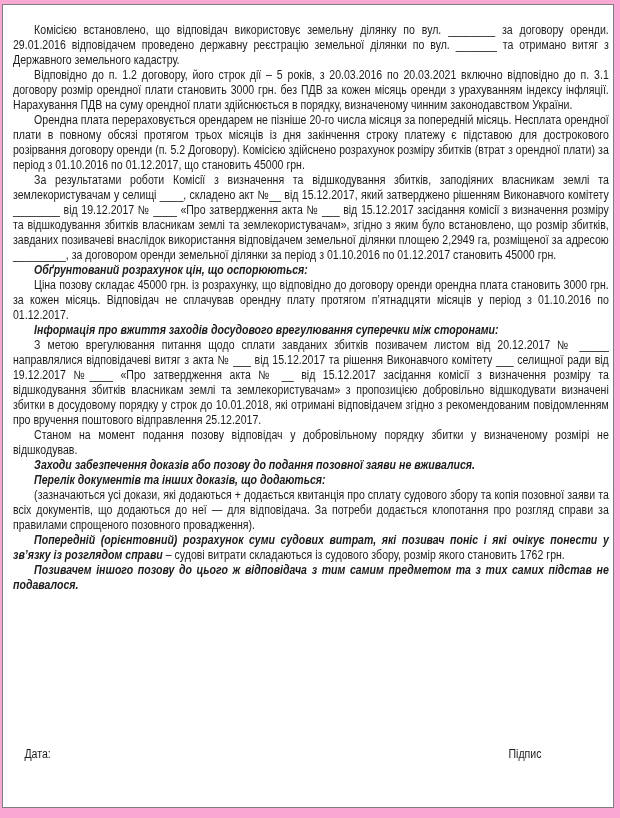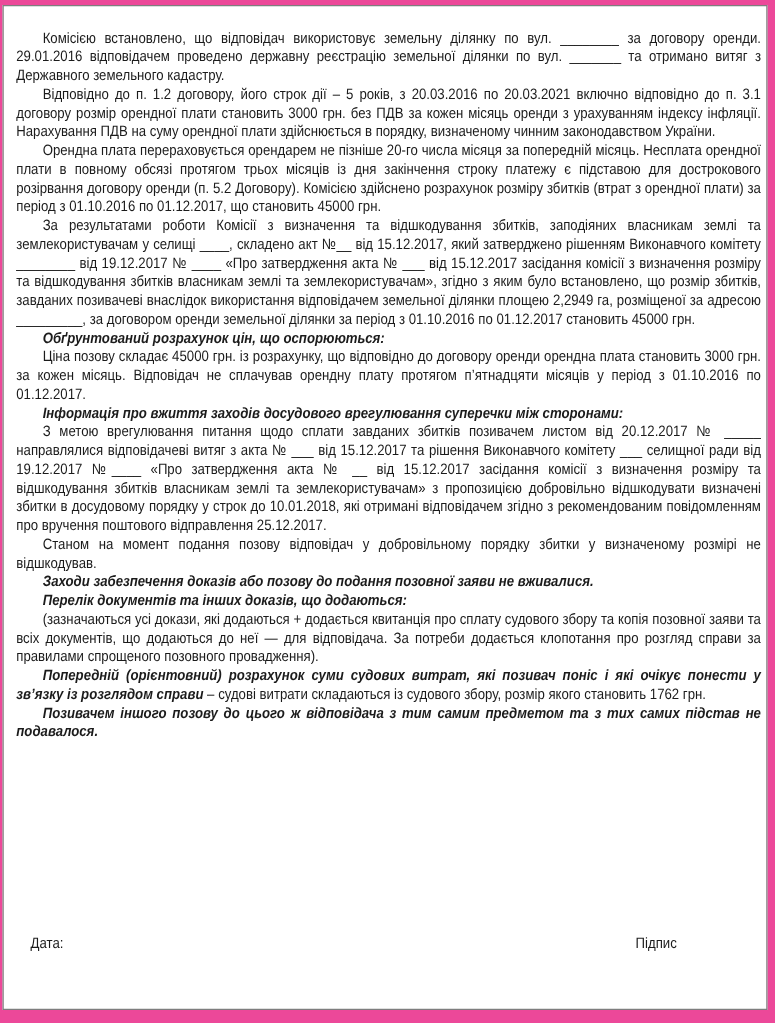--- a/index.html
+++ b/index.html
@@ -1,20 +1,20 @@
 <!DOCTYPE html>
 <html><head>
 <meta charset="utf-8">
 <style>
   html, body { margin: 0; padding: 0; background: #ffffff; }
   .page {
     position: relative;
     width: 620px;
     height: 818px;
-    background: #ec4899;
+    background: #f9a8d4;
     overflow: hidden;
     font-family: "Liberation Sans", "DejaVu Sans", sans-serif;
   }
   .sheet {
     position: absolute;
     left: 2px;
     top: 4px;
     width: 612px;
     height: 804px;
     border: 1px solid #7e7e7e;

